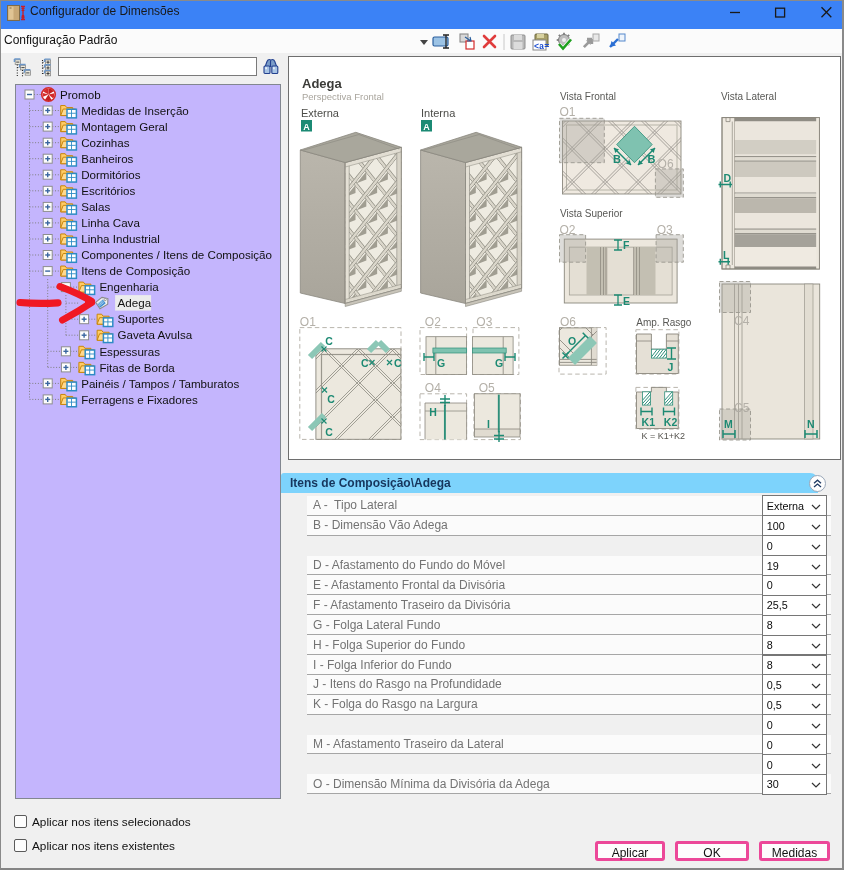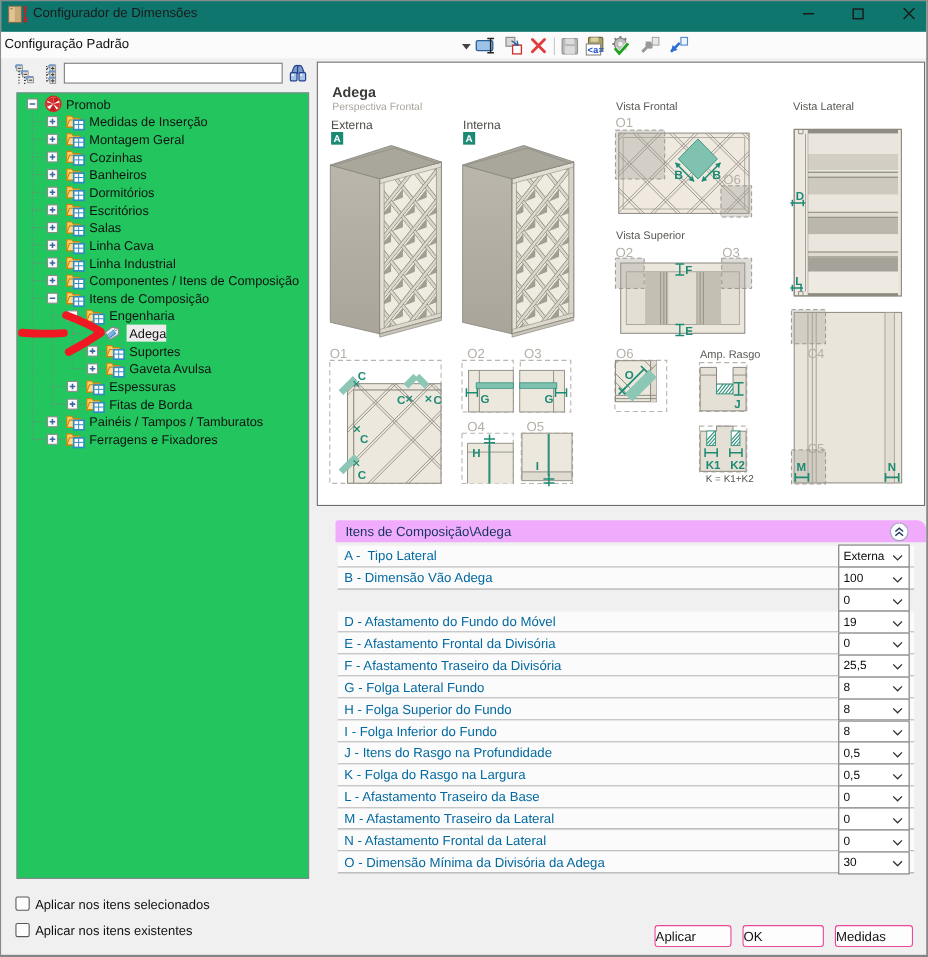--- a/index.html
+++ b/index.html
@@ -1,36 +1,36 @@
 <!DOCTYPE html>
 <html><head><meta charset="utf-8"><style>
 * { margin:0; padding:0; box-sizing:border-box; }
 html,body { width:844px; height:870px; font-family:"Liberation Sans",sans-serif; }
 #win { position:relative; width:844px; height:870px; background:#f0f0f0;
   border:1px solid #8a8a8a; border-right-width:2px; border-bottom:2px solid #858585; overflow:hidden; }
-#titlebar { position:absolute; left:0; top:0; width:100%; height:28px; background:#0f766e; }
+#titlebar { position:absolute; left:0; top:0; width:100%; height:28px; background:#3b82f6; }
 #titlebar .t { position:absolute; left:29px; top:2.5px; font-size:12px; color:#191919; }
 #comborow { position:absolute; left:0; top:28px; width:100%; height:24px; background:#fbfbfb; }
 #comborow .t { position:absolute; left:3px; top:4px; font-size:12px; color:#111; }
 #searchbox { position:absolute; left:57px; top:56px; width:199px; height:19px; background:#fff; border:1px solid #7a7a7a; }
-#tree { position:absolute; left:14px; top:83px; width:266px; height:715px; background:#22c55e; border:1px solid #828790; }
+#tree { position:absolute; left:14px; top:83px; width:266px; height:715px; background:#c4b5fd; border:1px solid #828790; }
 #imgpanel { position:absolute; left:287px; top:55px; width:553px; height:404px; background:#fff; border:1px solid #6e6e6e; }
-#gridhdr { position:absolute; left:304px; top:471.5px; width:537px; height:20.5px; background:#f0abfc;
-  border-radius:3px 8px 0 0; }
+#gridhdr { position:absolute; left:280px; top:471.5px; width:537px; height:20.5px; background:#7dd3fc;
+  border-radius:3px 8px 0 0;font-weight:bold; }
 #gridhdr span { position:absolute; left:9px; top:3px; font-size:12px; color:#16355c; }
 .grow { position:absolute; left:306px; width:524px; border-bottom:1px solid #a6a6a6; background:#fbfbfb; }
 .grow:first-of-type { border-top:1px solid #a6a6a6; }
-.glab { position:absolute; left:6px; top:2.5px; font-size:12px; color:#0369a1; white-space:pre; }
+.glab { position:absolute; left:6px; top:2.5px; font-size:12px; color:#737373; white-space:pre; }
 .combo { position:absolute; left:760.8px; width:65.4px; background:#fff; border:1px solid #767676; }
 .combo span { position:absolute; left:4px; top:3.5px; font-size:10.8px; color:#0a0a0a; }
 .combo .chev { position:absolute; right:5px; top:7.5px; }
 .cb { position:absolute; left:13px; width:13px; height:13px; background:#fdfdfd; border:1px solid #5a5a5a; border-radius:2px; }
 .cbl { position:absolute; left:31px; font-size:11.8px; color:#111; }
-.btn { position:absolute; top:840px; height:20px; background:#fdfdfd; border:1px solid #ec4899; border-radius:3px;
-  font-size:12px; color:#111; text-align:left; line-height:18px; }
+.btn { position:absolute; top:840px; height:20px; background:#fdfdfd; border:3px solid #ec4899; border-radius:3px;
+  font-size:12px; color:#111; text-align:center; line-height:18px; }
 </style></head><body>
 <div id="win">
   <div id="titlebar">
       <svg width="18" height="17" viewBox="0 0 18 17" style="position:absolute;left:6px;top:4px">
         <rect x="0.5" y="0.5" width="12" height="15" fill="#c8a876" stroke="#7d6a4a"></rect>
         <rect x="1.5" y="1.5" width="5" height="13" fill="#e0c494"></rect>
         <path d="M2.5,3 l2,0" stroke="#7d6a4a" stroke-width="1"></path>
         <path d="M14,1.5 l4,0 M16,1.5 l0,13 M14,14.5 l4,0 M14.6,3.2 l2.8,2.2 M17.4,3.2 l-2.8,2.2 M14.6,13 l2.8,-2.2 M17.4,13 l-2.8,-2.2" stroke="#c81e28" stroke-width="1.3" fill="none"></path>
       </svg>
       <span class="t">Configurador de Dimensões</span>
@@ -1062,40 +1062,34 @@
     </div>
     <div class="grow" style="top:693.8px;height:19.9px">
       <span class="glab">K - Folga do Rasgo na Largura</span>
     </div>
     <div class="combo" style="top:693.3px;height:20.9px">
       <span>0,5</span>
       <svg class="chev" width="10" height="6" viewBox="0 0 10 6">
         <path d="M1,1 L5,5 L9,1" stroke="#333" stroke-width="1.2" fill="none"></path>
       </svg>
     </div>
-    <div class="grow" style="top:713.7px;height:19.9px">
-      <span class="glab">L - Afastamento Traseiro da Base</span>
-    </div>
     <div class="combo" style="top:713.2px;height:20.9px">
       <span>0</span>
       <svg class="chev" width="10" height="6" viewBox="0 0 10 6">
         <path d="M1,1 L5,5 L9,1" stroke="#333" stroke-width="1.2" fill="none"></path>
       </svg>
     </div>
     <div class="grow" style="top:733.6px;height:19.9px">
       <span class="glab">M - Afastamento Traseiro da Lateral</span>
     </div>
     <div class="combo" style="top:733.1px;height:20.9px">
       <span>0</span>
       <svg class="chev" width="10" height="6" viewBox="0 0 10 6">
         <path d="M1,1 L5,5 L9,1" stroke="#333" stroke-width="1.2" fill="none"></path>
       </svg>
-    </div>
-    <div class="grow" style="top:753.5px;height:19.9px">
-      <span class="glab">N - Afastamento Frontal da Lateral</span>
     </div>
     <div class="combo" style="top:753.0px;height:20.9px">
       <span>0</span>
       <svg class="chev" width="10" height="6" viewBox="0 0 10 6">
         <path d="M1,1 L5,5 L9,1" stroke="#333" stroke-width="1.2" fill="none"></path>
       </svg>
     </div>
     <div class="grow" style="top:773.4px;height:19.9px">
       <span class="glab">O - Dimensão Mínima da Divisória da Adega</span>
     </div>

